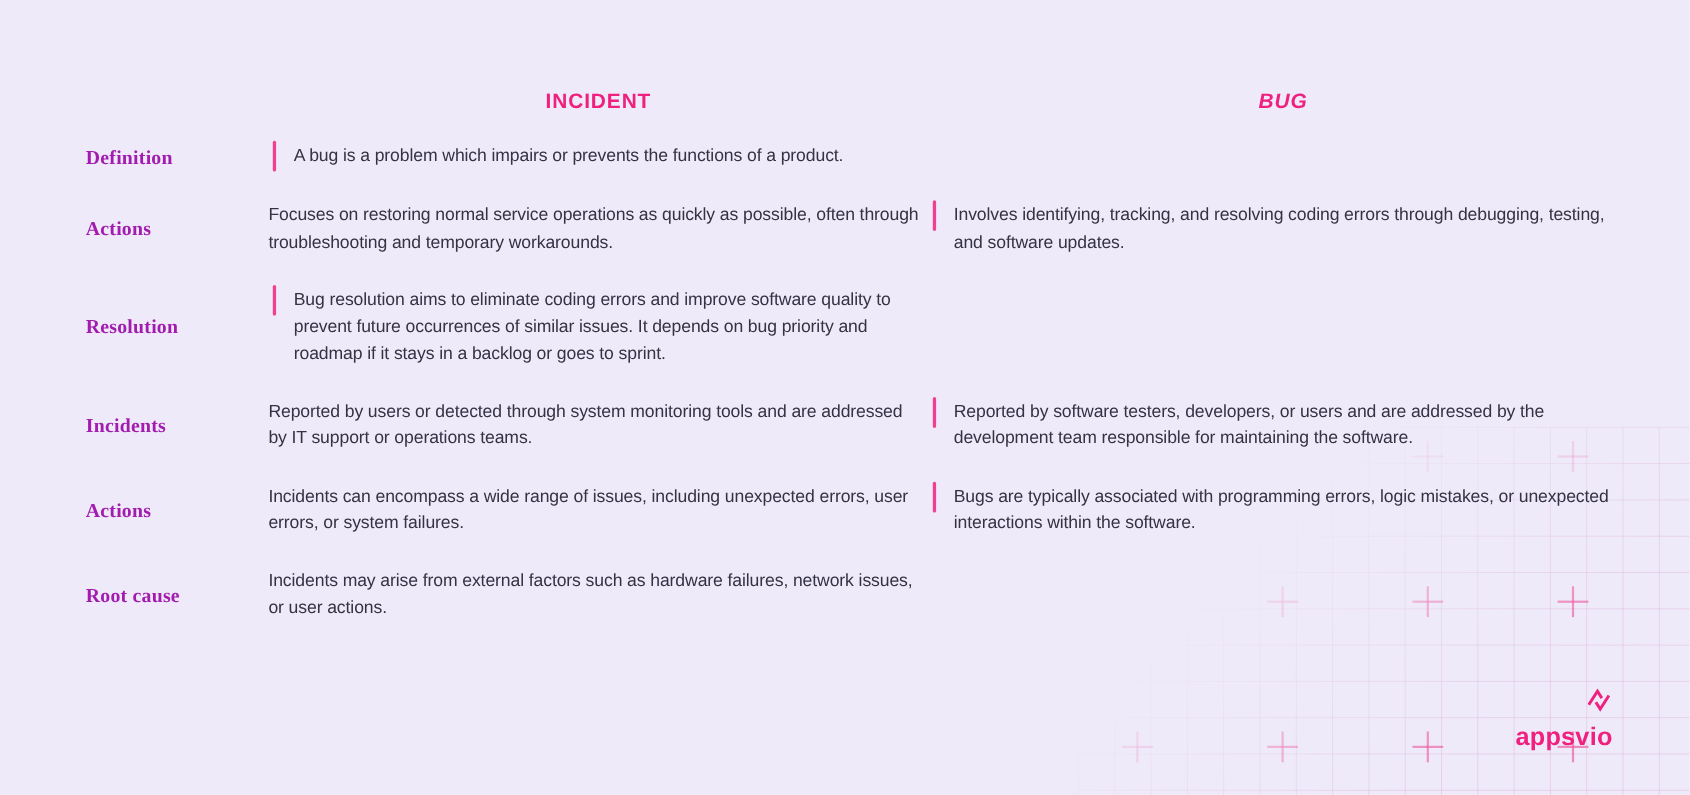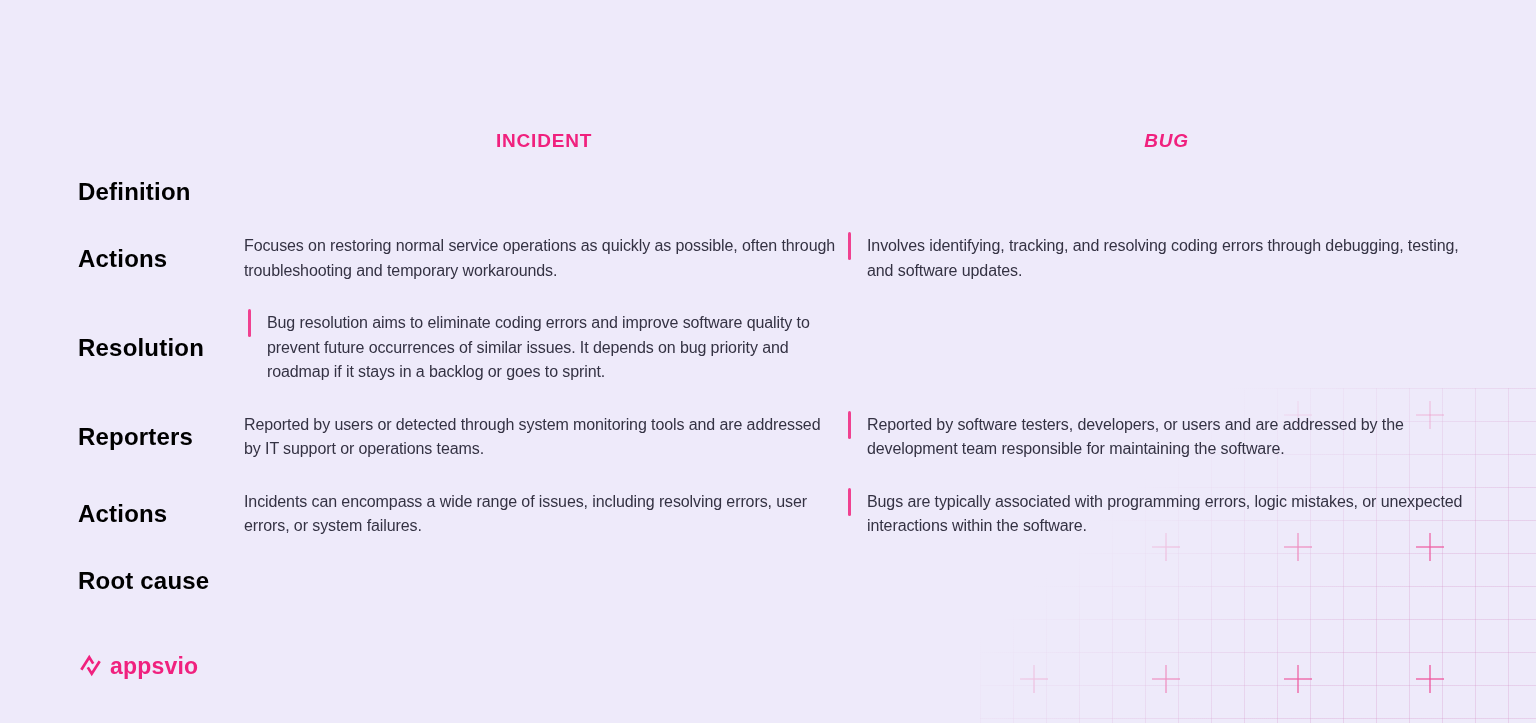--- a/index.html
+++ b/index.html
@@ -24,48 +24,48 @@
     content:""; position:absolute; inset:0; z-index:2;
     background:linear-gradient(135deg, #EEEAFA 28%, rgba(238,234,250,0) 72%);
   }
   .cross { position:absolute; width:28px; height:28px; z-index:1; }
   .cross::before, .cross::after { content:""; position:absolute; background:rgba(238,78,152,0.62); }
   .cross::before { left:0; top:13px; width:28px; height:2px; }
   .cross::after  { left:13px; top:0; width:2px; height:28px; }
   .cross.faint::before, .cross.faint::after { background:rgba(238,78,152,0.30); }
 
   
-  .content { position:relative; z-index:3; padding:82px 70px 0 78px;margin-top:48px; }
+  .content { position:relative; z-index:3; padding:82px 70px 0 78px; }
 
   .hdr-row, .row { display:grid; grid-template-columns:166px 600px 1fr; align-items:center; }
   .hdr-row { margin-bottom:26px; }
   .row { margin-bottom:28px; }
 
   .col-title {
     text-align:center; font-size:19px; font-weight:bold;
     letter-spacing:0.8px; color:#F0217E;
   }
   .bug-head { padding-left:23px;font-style:italic; }
 
-  .row-label { font-size:24px; font-weight:bold; color:#000000; letter-spacing:0.2px; }
+  .row-label { font-size:18px; font-weight:bold; color:#a21caf; letter-spacing:0.2px;font-family:Liberation Serif, serif; }
 
   .cell-text {
     font-size:16px; line-height:24.5px; color:#343243; letter-spacing:-0.1px;
   }
   .incident-cell .cell-text { max-width:592px; }
 
   .bug-cell { display:flex; align-items:flex-start; }
   .tick {
     flex:0 0 3px; width:3px; height:28px; margin:-2px 16px 0 4px;
     background:#F04190; border-radius:2px;
   }
   .bug-cell .cell-text { max-width:600px; }
 
   
-  .footer { display:flex; align-items:flex-start; gap:7px; margin-top:58px; }
+  .footer { display:flex; align-items:flex-end; gap:7px; margin-top:58px;flex-direction:column; }
   .logo-text { font-size:23px; font-weight:bold; color:#F0217E; letter-spacing:0.2px; }
 </style>
 </head>
 <body>
 
 <div class="canvas">
 
   <div class="grid-pattern">
     <span class="cross faint" style="left:304px; top:13px;"></span>
     <span class="cross faint" style="left:436px; top:13px;"></span>
@@ -82,20 +82,24 @@
   <div class="content">
 
     <div class="hdr-row">
       <div></div>
       <div class="col-title">INCIDENT</div>
       <div class="col-title bug-head">BUG</div>
     </div>
 
     <div class="row">
       <div><span class="row-label">Definition</span></div>
+      <div class="bug-cell">
+        <span class="tick"></span>
+        <p class="cell-text">A bug is a problem which impairs or prevents the functions of a product.</p>
+      </div>
     </div>
 
     <div class="row">
       <div><span class="row-label">Actions</span></div>
       <div class="incident-cell">
           <p class="cell-text">Focuses on restoring normal service operations as quickly as possible, often through troubleshooting and temporary workarounds.</p>
         </div>
       <div class="bug-cell">
         <span class="tick"></span>
         <p class="cell-text">Involves identifying, tracking, and resolving coding errors through debugging, testing, and software updates.</p>
@@ -104,43 +108,46 @@
 
     <div class="row">
       <div><span class="row-label">Resolution</span></div>
       <div class="bug-cell">
         <span class="tick"></span>
         <p class="cell-text">Bug resolution aims to eliminate coding errors and improve software quality to prevent future occurrences of similar issues. It depends on bug priority and roadmap if it stays in a backlog or goes to sprint.</p>
       </div>
     </div>
 
     <div class="row">
-      <div><span class="row-label">Reporters</span></div>
+      <div><span class="row-label">Incidents</span></div>
       <div class="incident-cell">
           <p class="cell-text">Reported by users or detected through system monitoring tools and are addressed by IT support or operations teams.</p>
         </div>
       <div class="bug-cell">
         <span class="tick"></span>
         <p class="cell-text">Reported by software testers, developers, or users and are addressed by the development team responsible for maintaining the software.</p>
       </div>
     </div>
 
     <div class="row">
       <div><span class="row-label">Actions</span></div>
       <div class="incident-cell">
-          <p class="cell-text">Incidents can encompass a wide range of issues, including resolving errors, user errors, or system failures.</p>
+          <p class="cell-text">Incidents can encompass a wide range of issues, including unexpected errors, user errors, or system failures.</p>
         </div>
       <div class="bug-cell">
         <span class="tick"></span>
         <p class="cell-text">Bugs are typically associated with programming errors, logic mistakes, or unexpected interactions within the software.</p>
       </div>
     </div>
 
     <div class="row">
       <div><span class="row-label">Root cause</span></div>
+      <div class="incident-cell">
+          <p class="cell-text">Incidents may arise from external factors such as hardware failures, network issues, or user actions.</p>
+        </div>
     </div>
 
     <div class="footer">
       <span style="display:inline-flex;">
         <svg width="25" height="25" viewBox="0 0 24 24" aria-hidden="true">
           <path d="M3.2 16 L10.8 4.2 L14.6 10.2" fill="none" stroke="#F0217E" stroke-width="2.6" stroke-linejoin="miter"></path>
           <path d="M20.8 8 L13.2 19.8 L9.4 13.8" fill="none" stroke="#F0217E" stroke-width="2.6" stroke-linejoin="miter"></path>
         </svg>
       </span>
       <span class="logo-text">appsvio</span>

